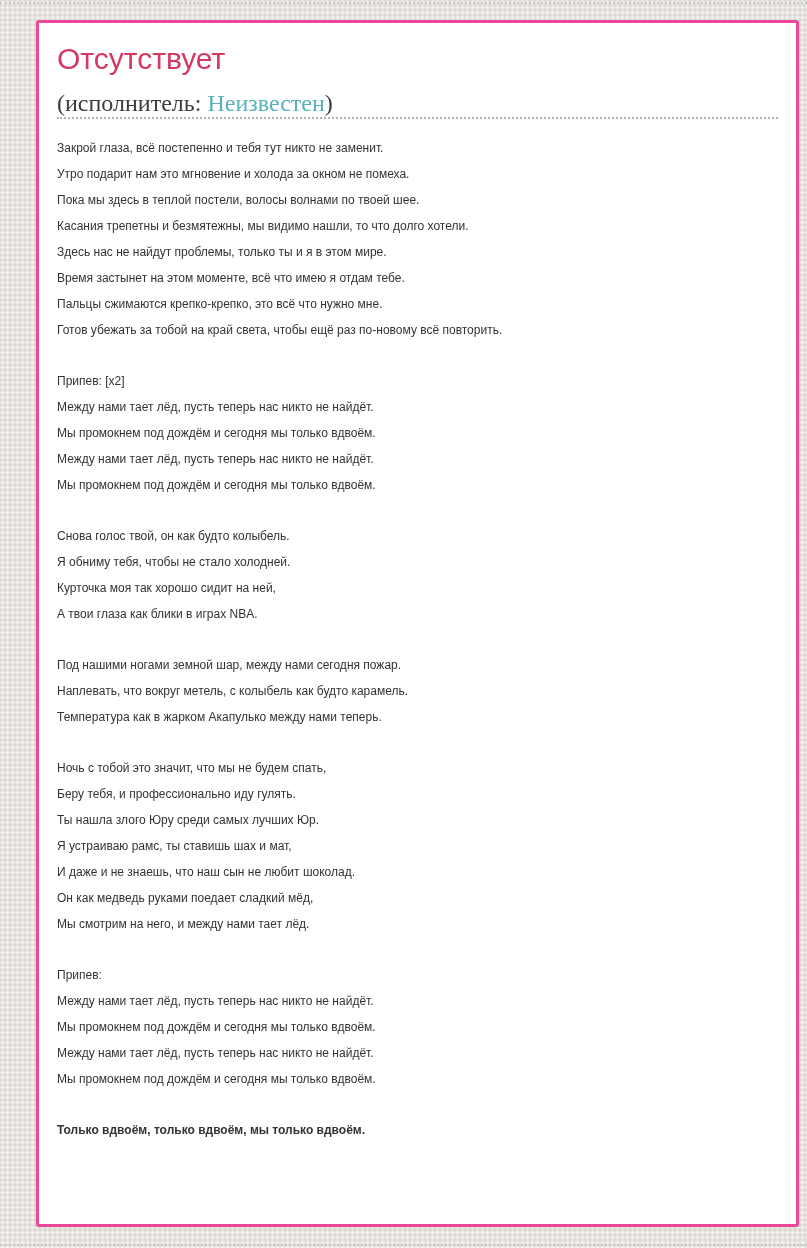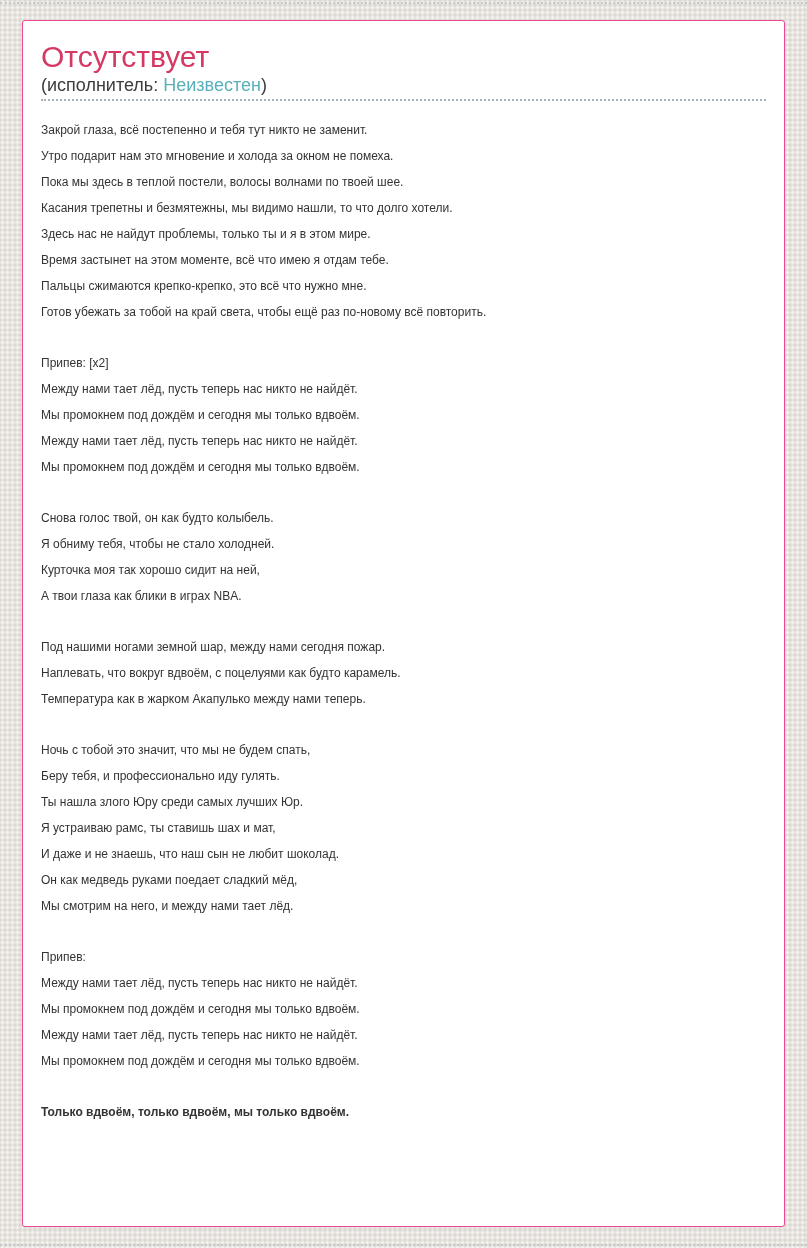--- a/index.html
+++ b/index.html
@@ -26,42 +26,43 @@
     position: absolute;
     left: 0;
     width: 100%;
     border-top: 2px dotted #c3c9ce;
     height: 0;
   }
   .edge-line.top { top: 2px; }
   .edge-line.bottom { top: 1244px; }
   .card {
     position: absolute;
-    left: 22px;
+    left: 36px;
     top: 20px;
     width: 763px;
     height: 1207px;
     background: #ffffff;
-    border: 1px solid #ec4899;
+    border: 3px solid #ec4899;
     border-radius: 3px;
     box-shadow: 0 1px 3px rgba(0,0,0,0.07);
     padding: 0 18px;
   }
   h1.song-title {
     margin: 20px 0 0 0;
     font-size: 30px;
     line-height: 32px;
     font-weight: 400;
     color: var(--accent);
   }
   .artist-line {
-    margin-top: 1px;
-    font-size: 18px;
+    margin-top: 17px;
+    font-size: 24px;
     line-height: 22px;
     color: #3c3c3c;
+    font-family: Liberation Serif, serif;
   }
   .artist-line a {
     color: var(--link);
     text-decoration: none;
     cursor: pointer;
   }
   .divider {
     margin-top: 3px;
     border-bottom: 2px dotted #a9b3bc;
     height: 0;
@@ -105,21 +106,21 @@
         <div class="line">Мы промокнем под дождём и сегодня мы только вдвоём.</div>
       </div>
       <div class="stanza">
         <div class="line">Снова голос твой, он как будто колыбель.</div>
         <div class="line">Я обниму тебя, чтобы не стало холодней.</div>
         <div class="line">Курточка моя так хорошо сидит на ней,</div>
         <div class="line">А твои глаза как блики в играх NBA.</div>
       </div>
       <div class="stanza">
         <div class="line">Под нашими ногами земной шар, между нами сегодня пожар.</div>
-        <div class="line">Наплевать, что вокруг вдвоём, с поцелуями как будто карамель.</div>
+        <div class="line">Наплевать, что вокруг метель, с колыбель как будто карамель.</div>
         <div class="line">Температура как в жарком Акапулько между нами теперь.</div>
       </div>
       <div class="stanza">
         <div class="line">Ночь с тобой это значит, что мы не будем спать,</div>
         <div class="line">Беру тебя, и профессионально иду гулять.</div>
         <div class="line">Ты нашла злого Юру среди самых лучших Юр.</div>
         <div class="line">Я устраиваю рамс, ты ставишь шах и мат,</div>
         <div class="line">И даже и не знаешь, что наш сын не любит шоколад.</div>
         <div class="line">Он как медведь руками поедает сладкий мёд,</div>
         <div class="line">Мы смотрим на него, и между нами тает лёд.</div>

